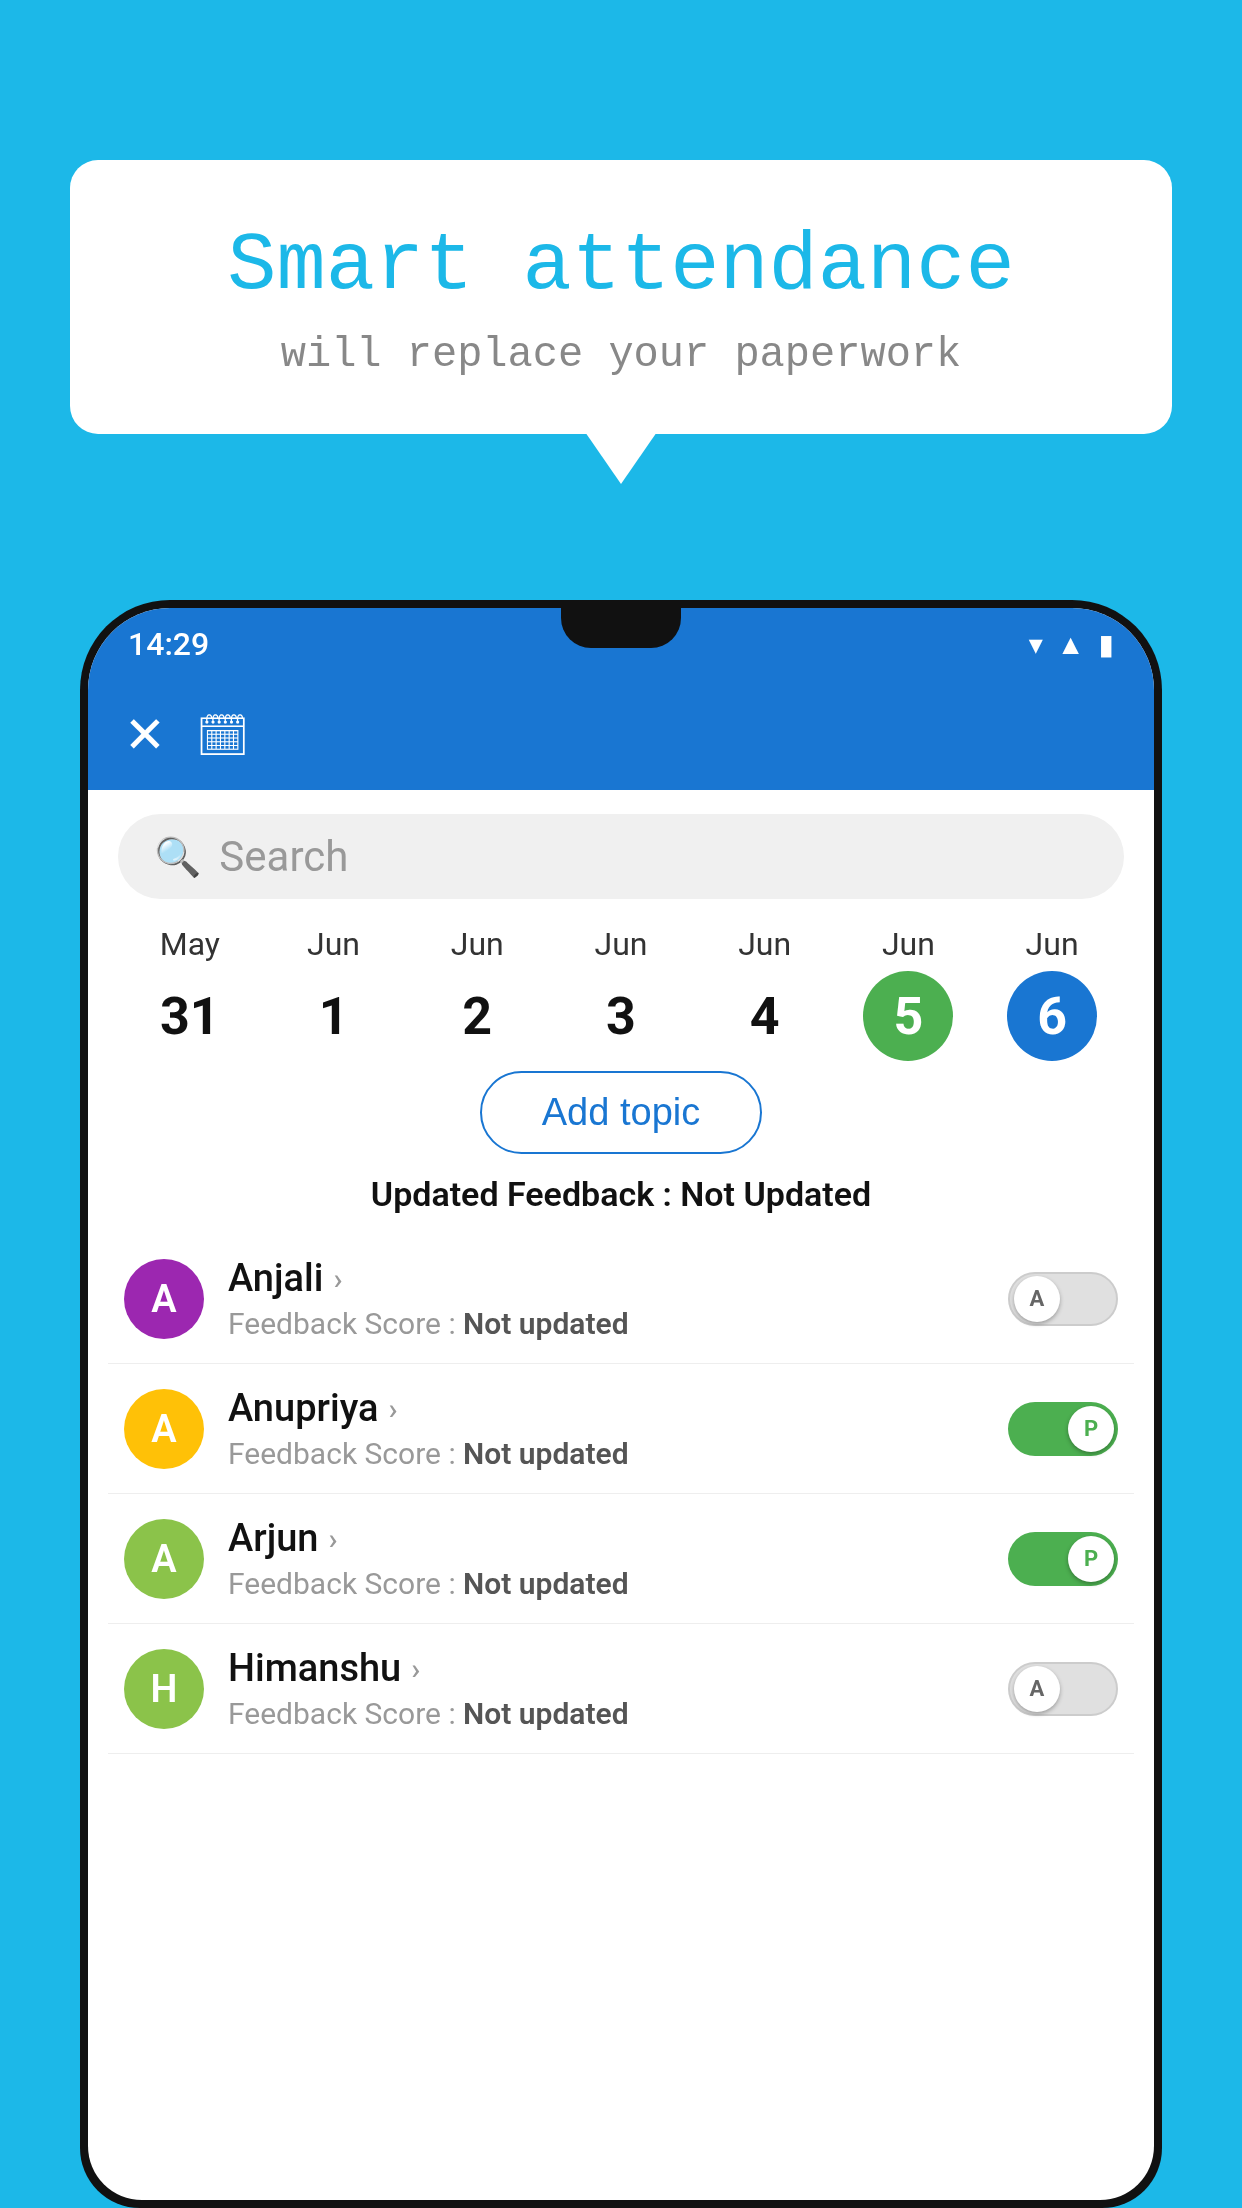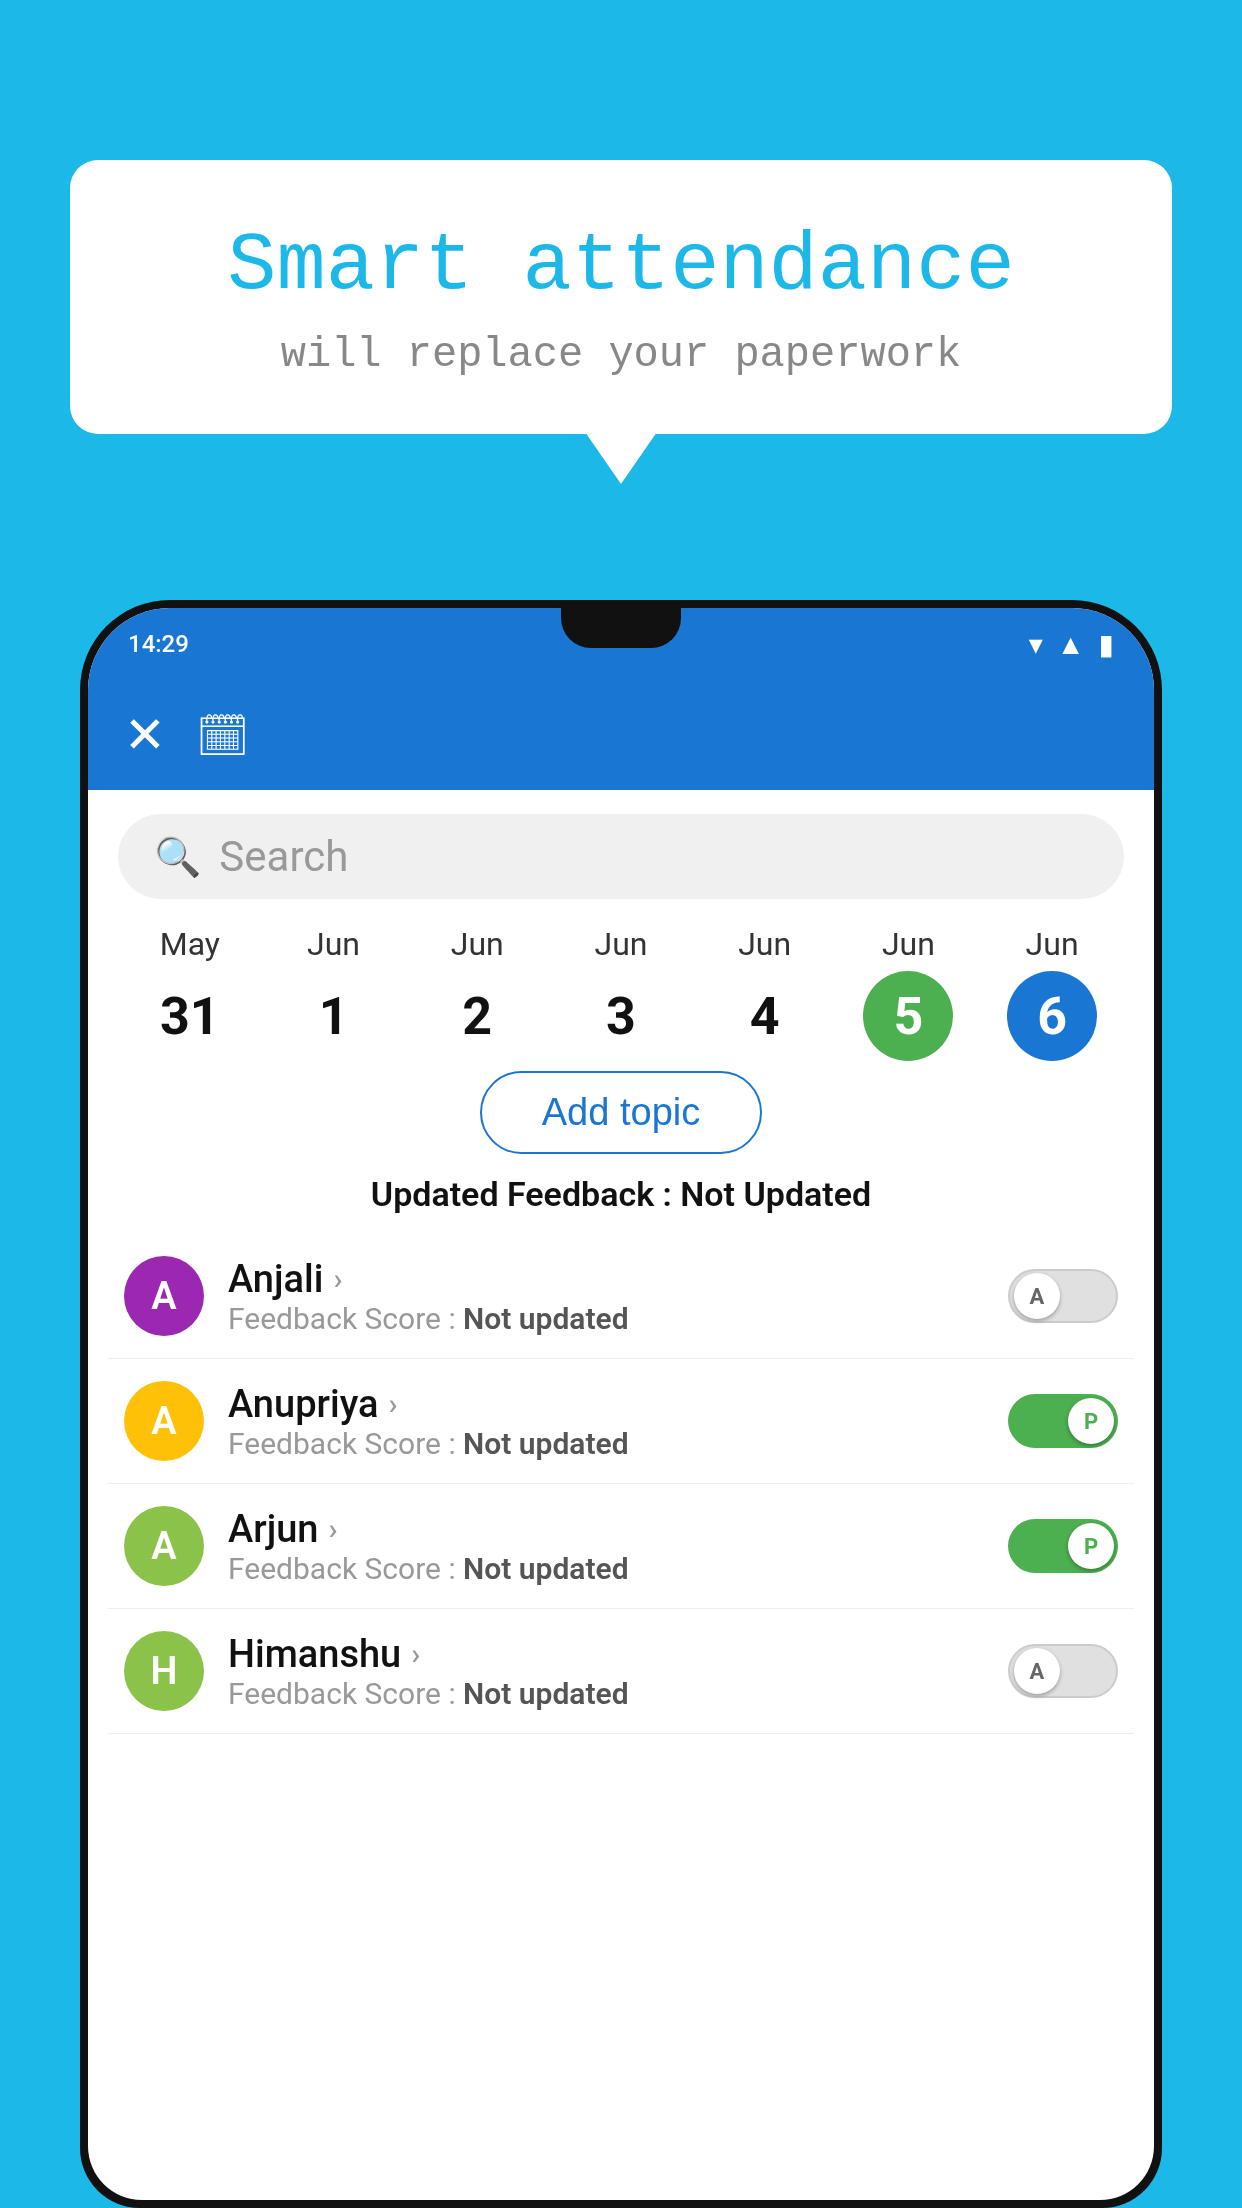--- a/index.html
+++ b/index.html
@@ -73,21 +73,21 @@
     .status-bar {
       background: #1976d2;
       height: 72px;
       display: flex;
       align-items: center;
       padding: 0 40px;
       position: relative;
     }
     .status-time {
       color: white;
-      font-size: 24px;
+      font-size: 32px;
       font-weight: 500;
     }
     .status-icons {
       position: absolute;
       right: 40px;
       display: flex;
       align-items: center;
       gap: 14px;
     }
     .status-icons span {
@@ -261,20 +261,21 @@
       align-items: center;
       gap: 10px;
     }
     .chevron {
       color: #999;
       font-size: 30px;
     }
     .feedback-score {
       font-size: 30px;
       color: #999;
+      margin-top: 6px;
     }
     .feedback-score span {
       font-weight: 600;
       color: #555;
     }
 
     
     .toggle-switch {
       width: 110px;
       height: 54px;

